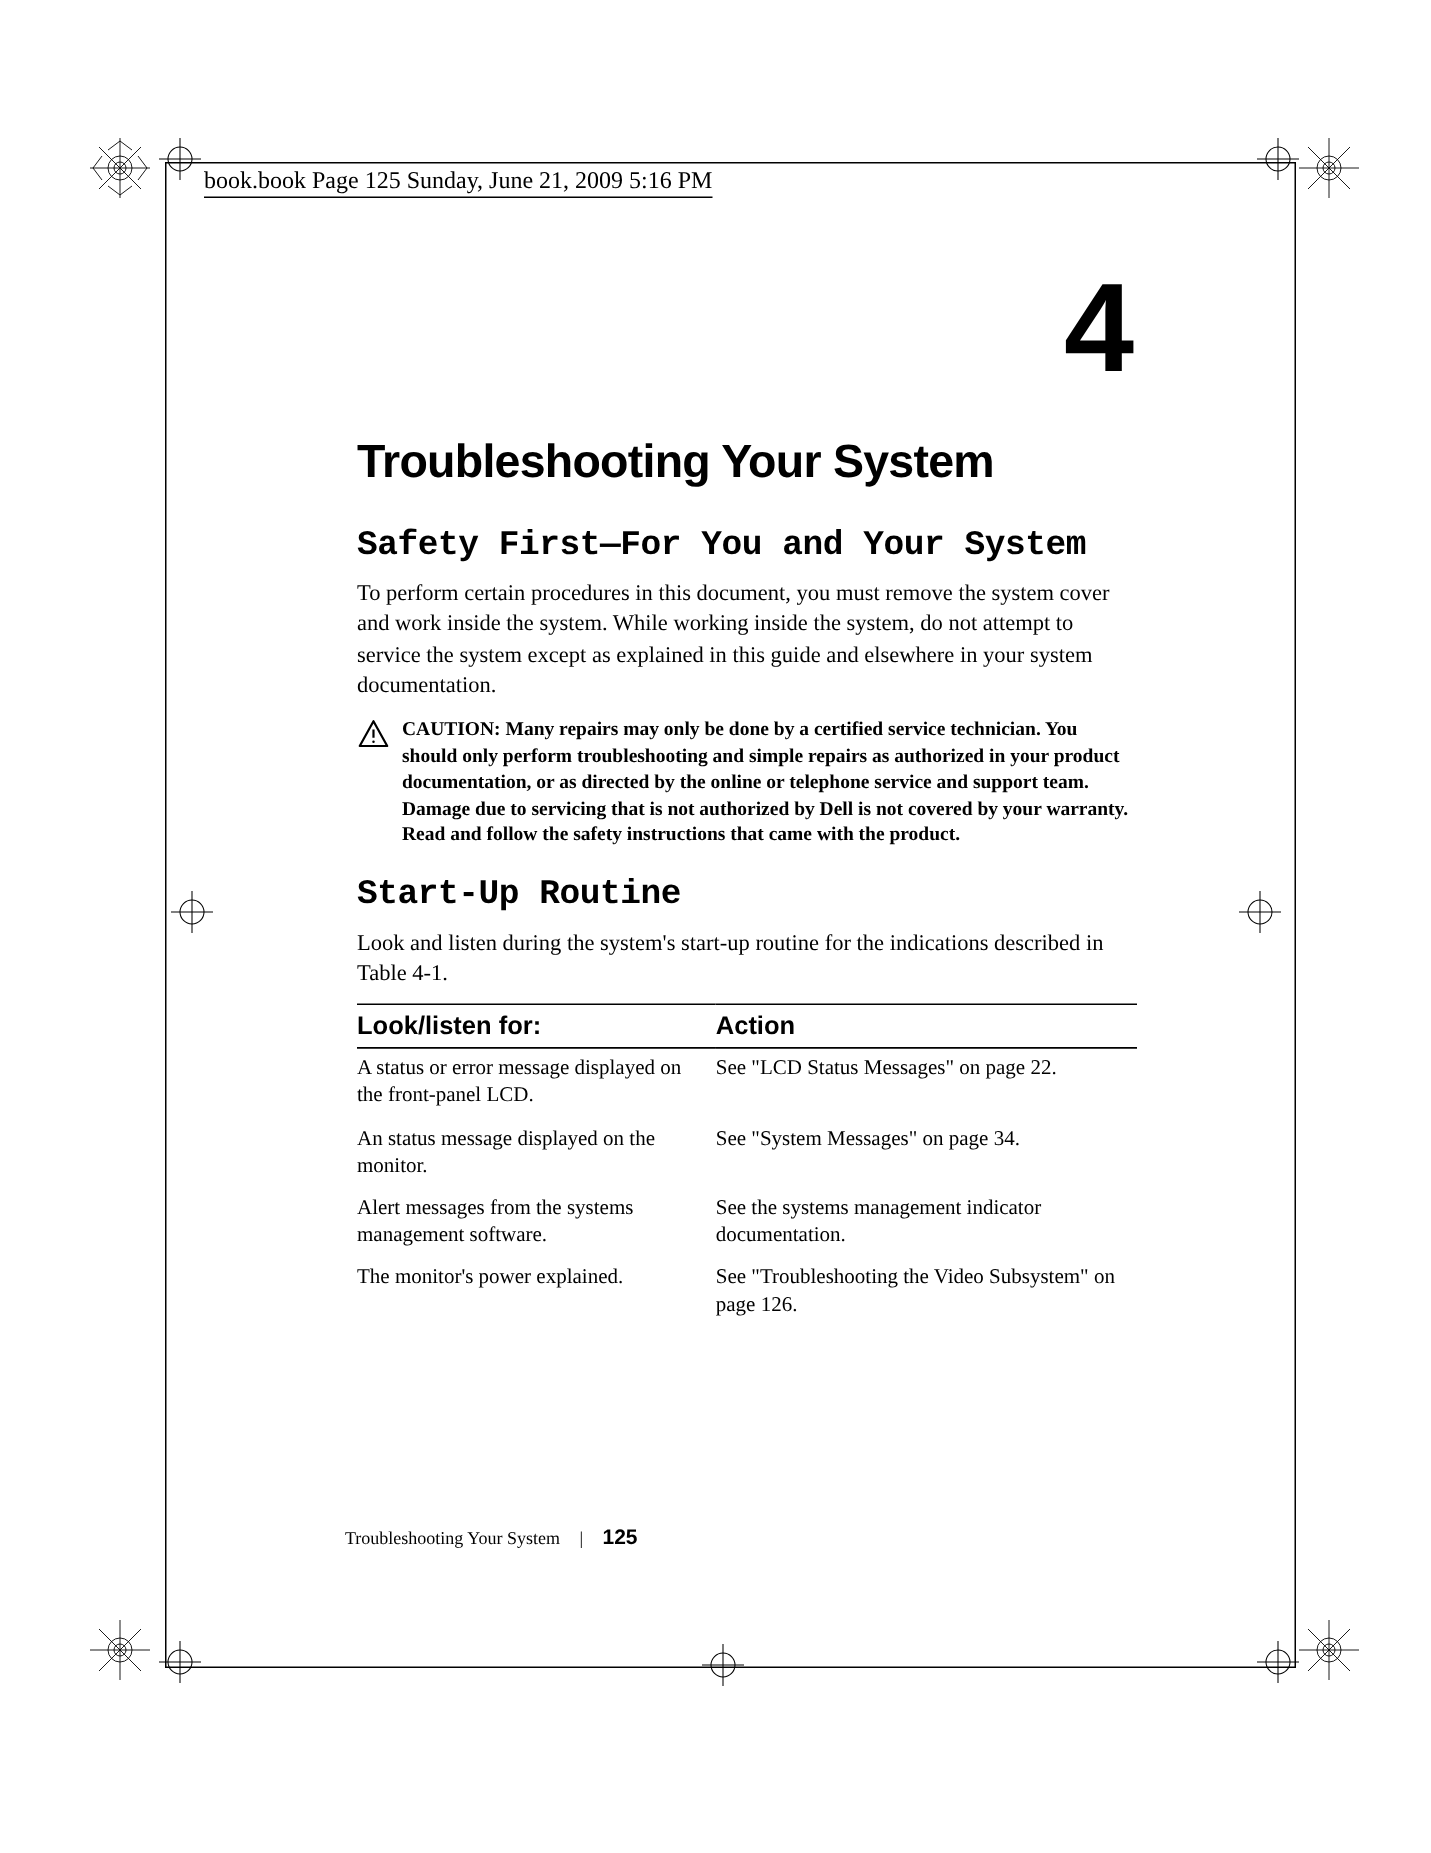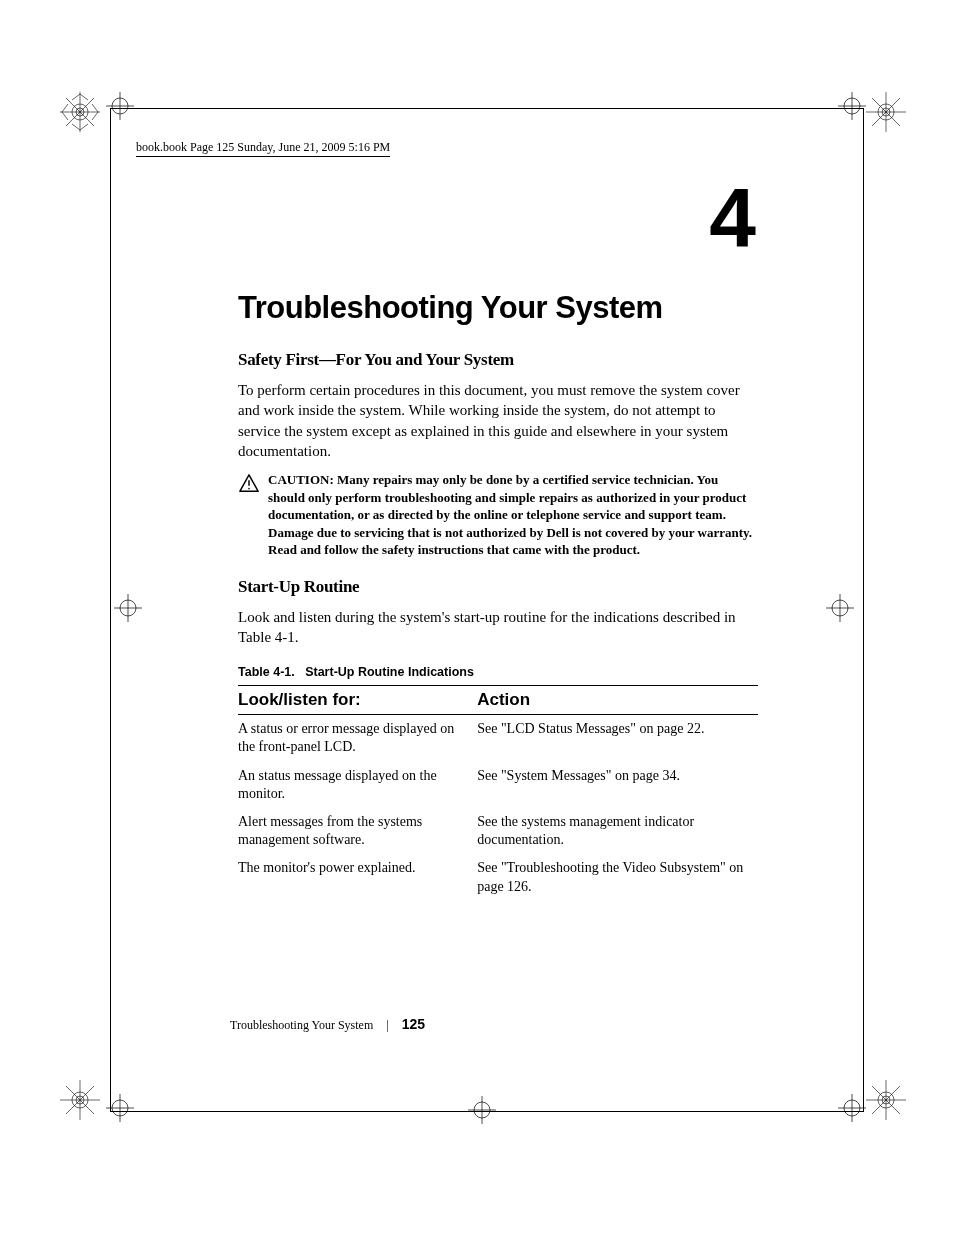--- a/index.html
+++ b/index.html
@@ -37,22 +37,22 @@
   .burst svg { width: 44px; height: 44px; display:block; }
   .burst-tl { left: 58px; top: 90px; }
   .burst-tr { left: 864px; top: 90px; }
   .burst-bl { left: 58px; top: 1078px; }
   .burst-br { left: 864px; top: 1078px; }
   .side-target-l { left: 114px; top: 594px; }
   .side-target-r { left: 826px; top: 594px; }
   .bottom-target { left: 468px; top: 1096px; }
   .header-line {
     position: absolute;
-    left: 136px; top: 140px;
-    font-size: 12px;
+    left: 136px; top: 112px;
+    font-size: 16px;
     font-family: Georgia, serif;
     color: #000;
     border-bottom: 0.5px solid #000;
     padding-bottom: 1px;
   }
   .content {
     position: absolute;
     left: 238px;
     top: 176px;
     width: 520px;
@@ -67,23 +67,23 @@
     letter-spacing: -2px;
   }
   .h1 {
     font-family: Arial, Helvetica, sans-serif;
     font-weight: 700;
     font-size: 31px;
     margin: 0 0 24px 0;
     letter-spacing: -0.5px;
   }
   .h2 {
-    font-family: Liberation Serif, serif;
-    font-weight: 700;
-    font-size: 17px;
+    font-family: Liberation Mono, monospace;
+    font-weight: 700;
+    font-size: 23px;
     margin: 0 0 10px 0;
     letter-spacing: -0.3px;
   }
   .body-p {
     font-size: 15px;
     line-height: 1.35;
     margin: 0 0 10px 0;
   }
   .caution-block {
     display: flex;
@@ -297,23 +297,20 @@
         </svg>
     </span>
     <div class="caution-text">
       <b><span class="lead">CAUTION: </span><span>Many repairs may only be done by a certified service technician. You should only perform troubleshooting and simple repairs as authorized in your product documentation, or as directed by the online or telephone service and support team. Damage due to servicing that is not authorized by Dell is not covered by your warranty. Read and follow the safety instructions that came with the product.</span></b>
     </div>
   </div>
 
   <h2 class="h2">Start-Up Routine</h2>
   <p class="body-p">Look and listen during the system's start-up routine for the indications described in Table 4-1.</p>
 
-  <div class="table-caption">
-    <span>Table 4-1.</span>&nbsp;&nbsp;&nbsp;<span>Start-Up Routine Indications</span>
-  </div>
 
   <table class="ind">
     <colgroup>
         <col style="width:46%">
         <col style="width:54%">
       </colgroup>
     <thead>
       <tr>
         <th>Look/listen for:</th>
         <th>Action</th>

